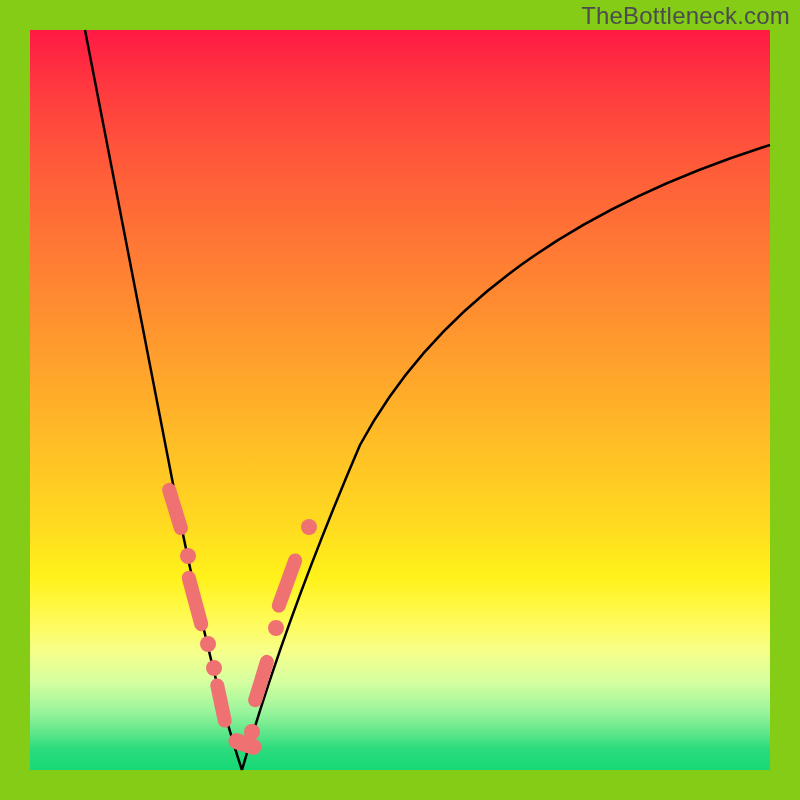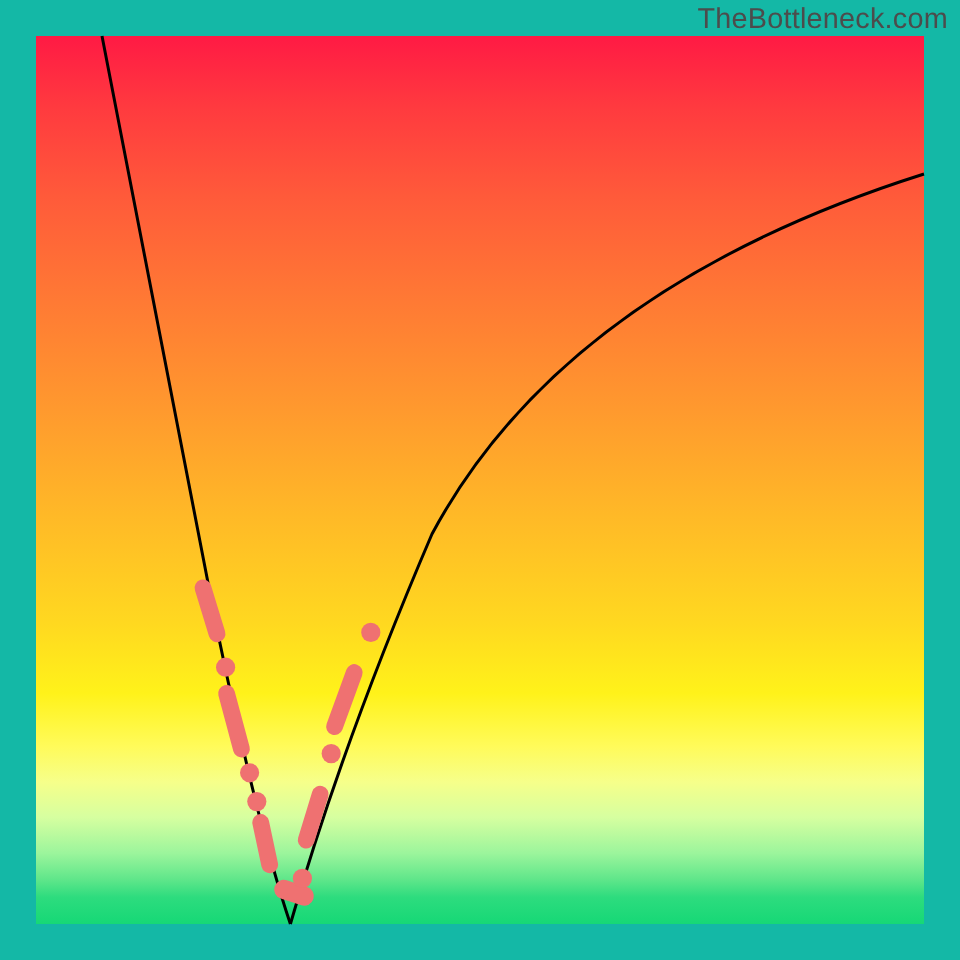--- a/index.html
+++ b/index.html
@@ -10,21 +10,21 @@
     overflow: hidden;
     background: #000000;
     font-family: Arial, Helvetica, sans-serif;
   }
   .frame {
     position: absolute;
     left: 0;
     top: 0;
     width: 800px;
     height: 800px;
-    background: #14b8a6;
+    background: #84cc16;
   }
   .plot-area {
     position: absolute;
     left: 30px;
     top: 30px;
     width: 740px;
     height: 740px;
     
     background: linear-gradient(to bottom,
       #ff1a44 0%,

